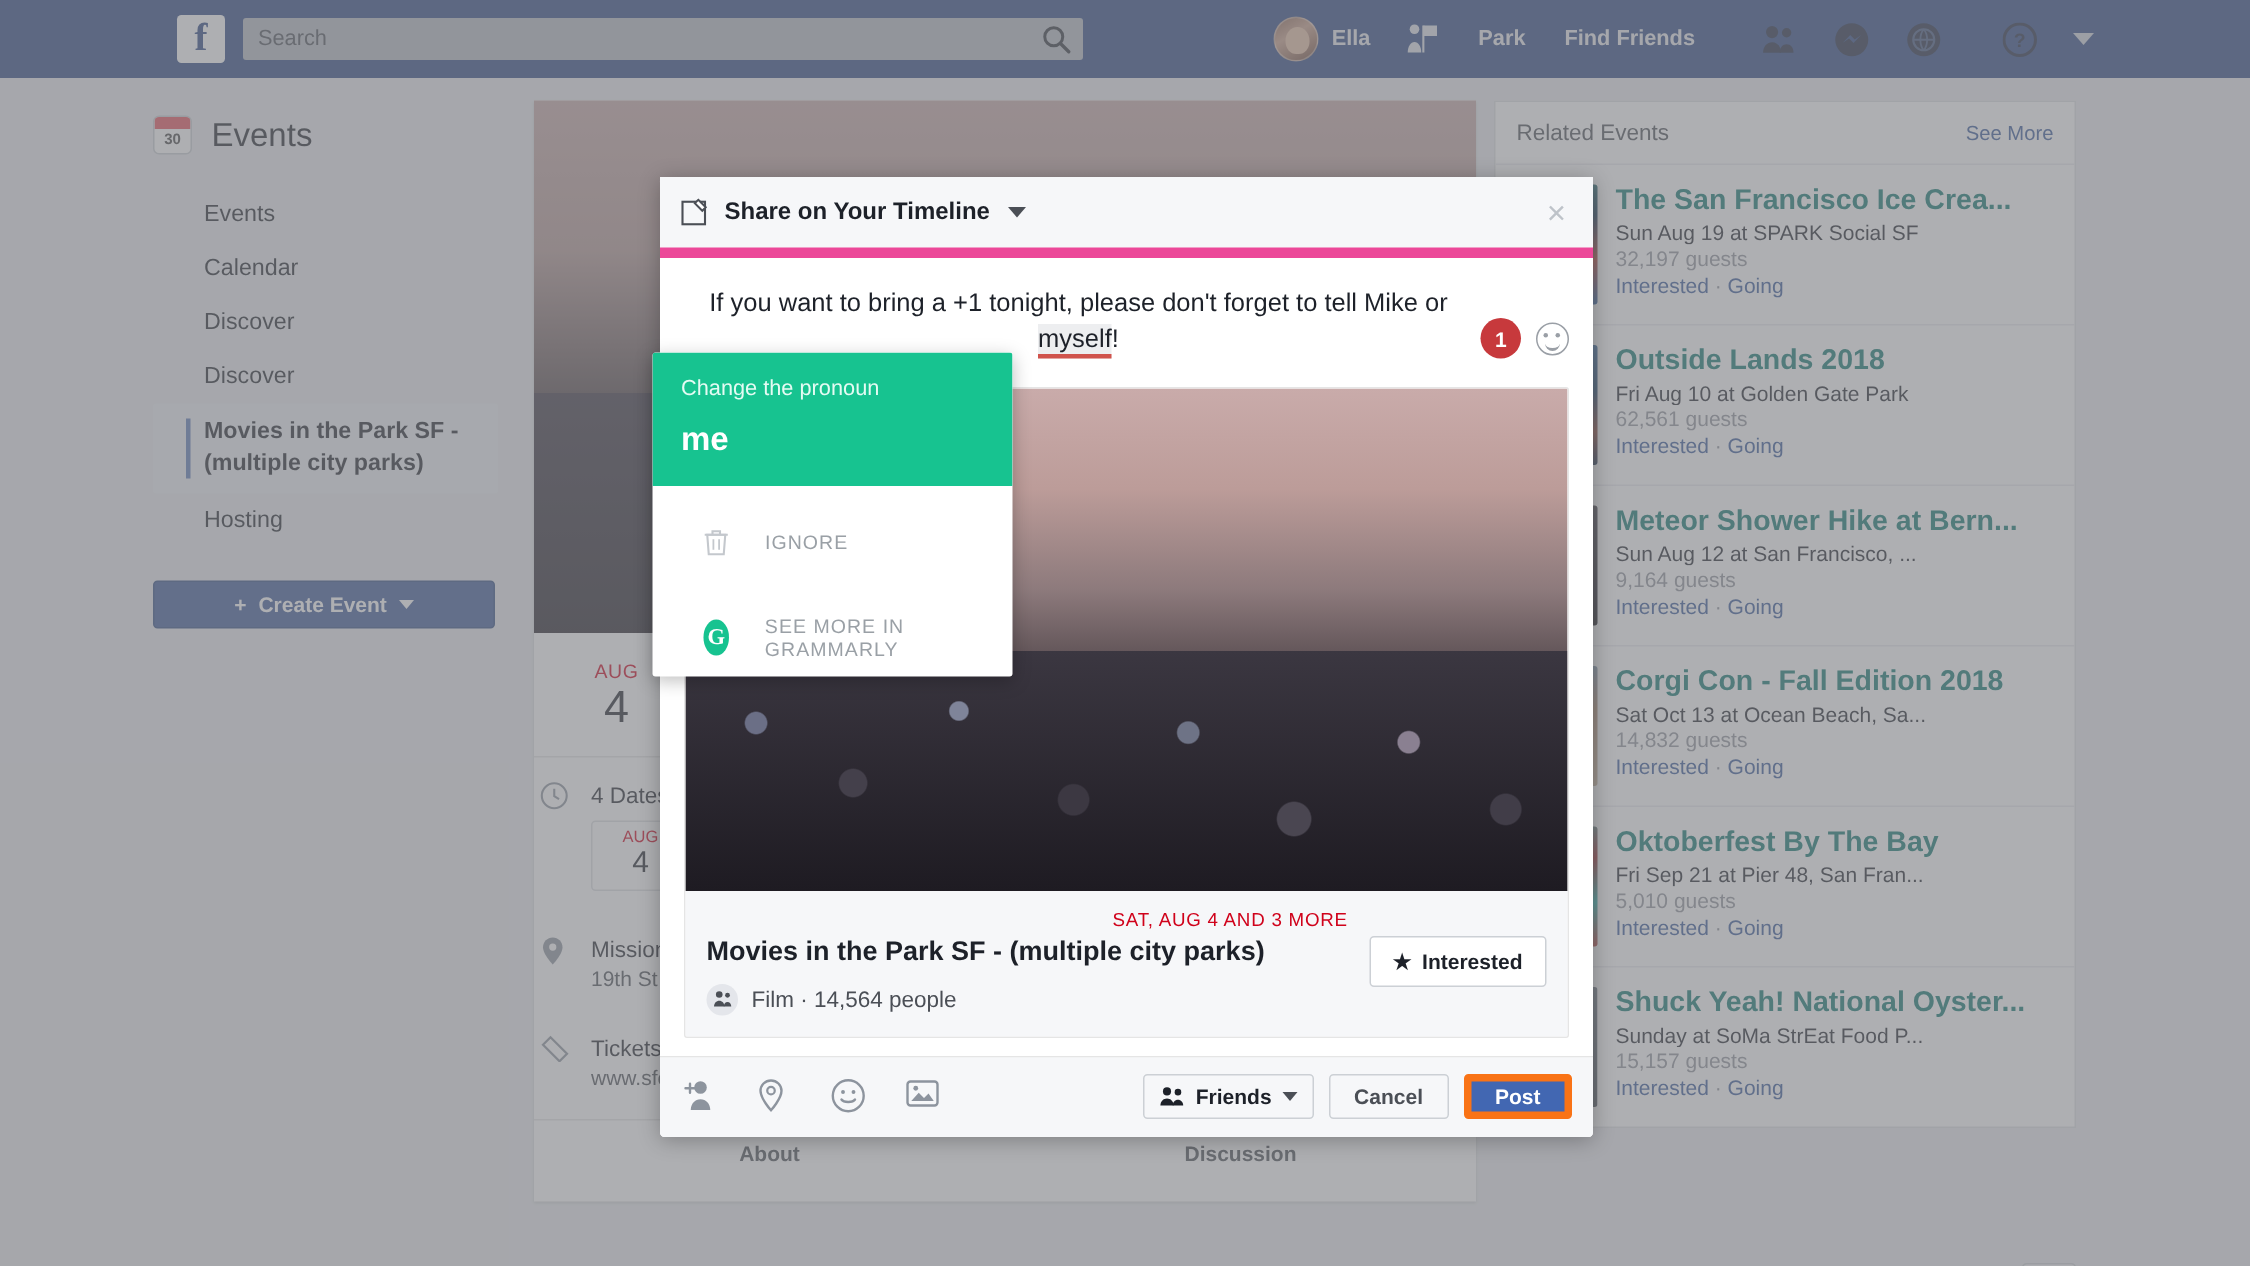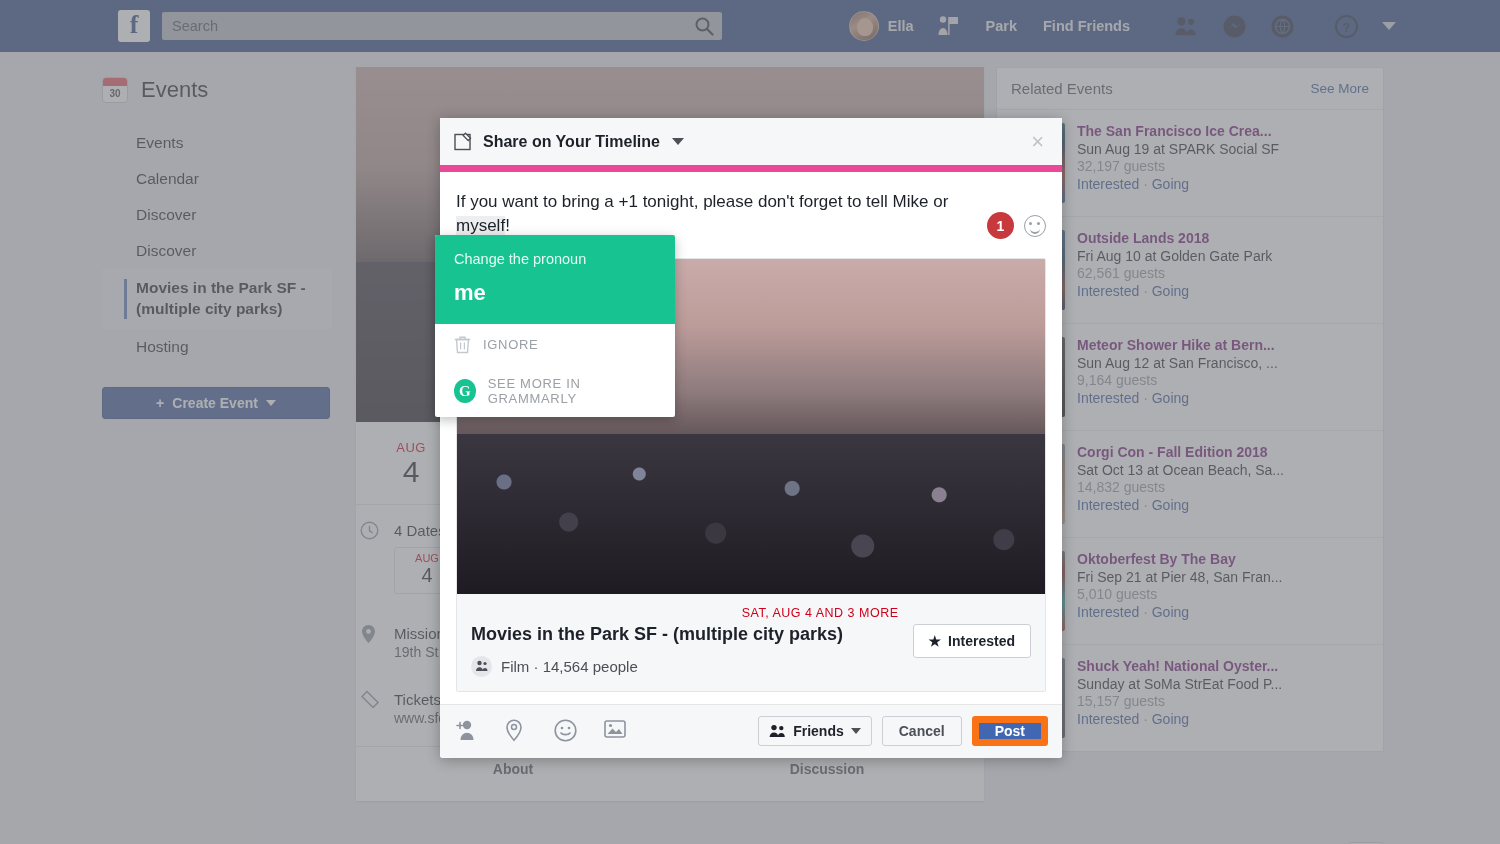--- a/index.html
+++ b/index.html
@@ -155,21 +155,21 @@
   .right-head {
     display: flex; align-items: center; justify-content: space-between;
     padding: 12px 14px; border-bottom: 1px solid #e9ebee;
   }
   .right-title { font-size: 15px; color: #4b4f56; }
   .see-more { font-size: 13.5px; color: #365899; cursor: pointer; }
   .rel-item { display: flex; gap: 12px; padding: 13px 14px; border-bottom: 1px solid #e9ebee; }
   .rel-thumb { width: 54px; height: 80px; flex: none; border-radius: 2px; overflow: hidden; }
   .rel-info { flex: 1; min-width: 0; }
   .rel-name {
-    font-size: 14px; font-weight: bold; color: #701a75; cursor: pointer;
+    font-size: 19px; font-weight: bold; color: #0f766e; cursor: pointer;
     white-space: nowrap; overflow: hidden; text-overflow: ellipsis;
   }
   .rel-when { font-size: 14px; color: #1d2129; white-space: nowrap;
               overflow: hidden; text-overflow: ellipsis; margin-top: 2px; }
   .rel-guests { font-size: 14px; color: #90949c; margin-top: 1px; }
   .rel-actions { font-size: 14px; color: #365899; margin-top: 2px; }
   .rel-actions .dot { color: #90949c; }
   .rel-actions span.lnk { cursor: pointer; }
 
   .langbar { position: absolute; left: 996px; top: 790px; width: 388px;
@@ -200,21 +200,21 @@
   .mh-title { font-size: 16px; font-weight: bold; color: #1d2129; }
   .mh-caret {
     margin-left: 12px; width: 0; height: 0;
     border-left: 6px solid transparent; border-right: 6px solid transparent;
     border-top: 7px solid #4b4f56; cursor: pointer;
   }
   .mh-close {
     margin-left: auto; color: #bec3c9; font-size: 22px; cursor: pointer;
     line-height: 1; padding: 2px 4px;
   }
-  .composer { padding: 18px 0 10px 16px; position: relative; }
+  .composer { padding: 18px 0 10px 16px; position: relative; text-align: center; }
   .composer-text {
     font-size: 17px; color: #1d2129; line-height: 1.42; padding-right: 80px;
   }
   .gm-flag {
     background: #edeef0; border-bottom: 3px solid #d0534c; padding-bottom: 1px;
     cursor: pointer;
   }
   .badge-row { position: absolute; right: 16px; top: 40px; display: flex; align-items: center; gap: 10px; }
   .gm-badge {
     width: 27px; height: 27px; border-radius: 50%; background: #c7393c; color: #fff;
@@ -307,36 +307,36 @@
     font-family: "Liberation Sans", sans-serif;
   }
   .aud-caret { width:0;height:0;border-left:5px solid transparent;
                border-right:5px solid transparent;border-top:6px solid #4b4f56; }
   .cancel-btn {
     height: 30px; padding: 0 16px; background: #f6f7f9; border: 1px solid #ccd0d5;
     border-radius: 3px; font-size: 14px; font-weight: bold; color: #4b4f56;
     cursor: pointer; font-family: "Liberation Sans", sans-serif;
   }
   .post-btn {
-    height: 30px; padding: 0 16px; background: #4267b2; border: 7px solid #f97316;
+    height: 30px; padding: 0 16px; background: #4267b2; border: 5px solid #f97316;
     border-radius: 3px; font-size: 14px; font-weight: bold; color: #fff;
     cursor: pointer; font-family: "Liberation Sans", sans-serif;
   }
 
   
   .gm-pop {
     position: absolute; left: 435px; top: 235px; width: 240px; z-index: 70;
     background: #fff; border-radius: 2px; box-shadow: 0 3px 12px rgba(0,0,0,.25);
     overflow: hidden;
   }
   .gm-top { background: #17c390; padding: 16px 19px 18px 19px; }
   .gm-label { color: #e4fbf3; font-size: 14.5px; }
   .gm-sugg { color: #fff; font-size: 22px; font-weight: bold; margin-top: 13px; }
   .gm-row {
-    display: flex; align-items: center; gap: 12px; padding: 11px 19px; cursor: pointer;
+    display: flex; align-items: center; gap: 24px; padding: 11px 34px; cursor: pointer; margin-top: 17px;
   }
   .gm-row-label { font-size: 13px; color: #9aa0a6; letter-spacing: .7px; }
   .gm-g {
     width: 24px; height: 24px; border-radius: 50%; background: #17c390; color: #fff;
     font-size: 15px; font-weight: bold; display: flex; align-items: center;
     justify-content: center; font-family: "Liberation Serif", serif;
   }
 </style>
 </head>
 <body>

